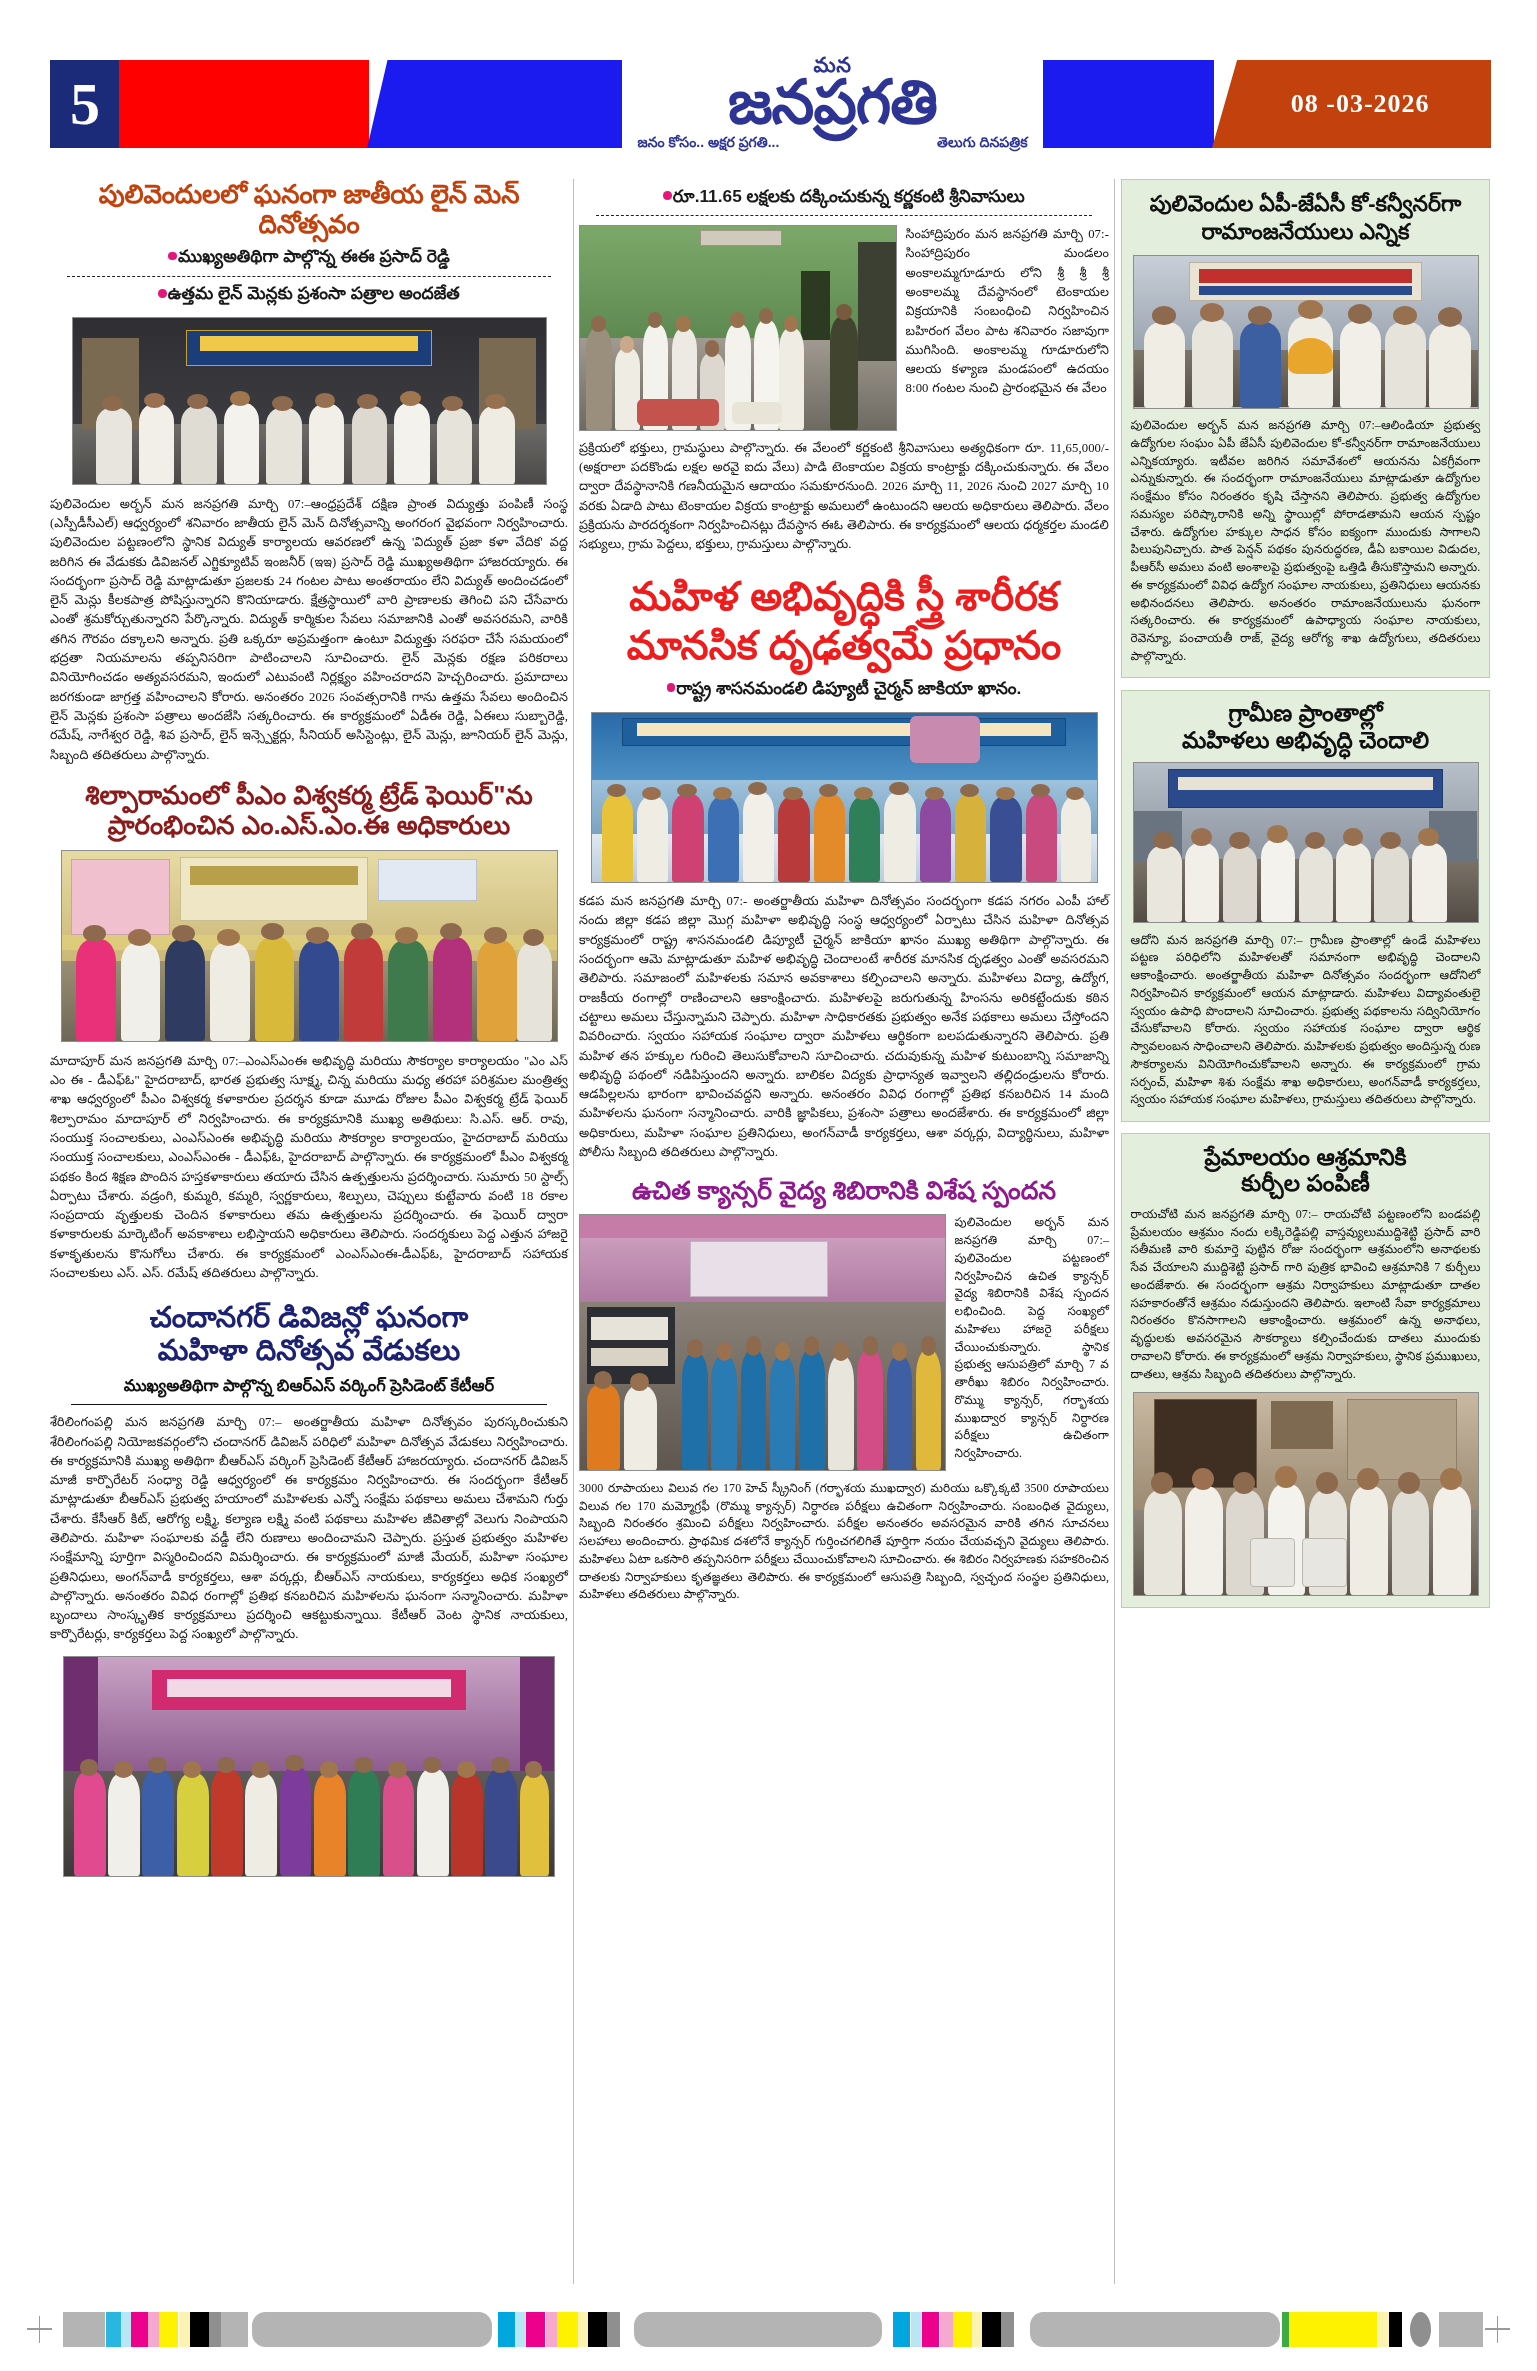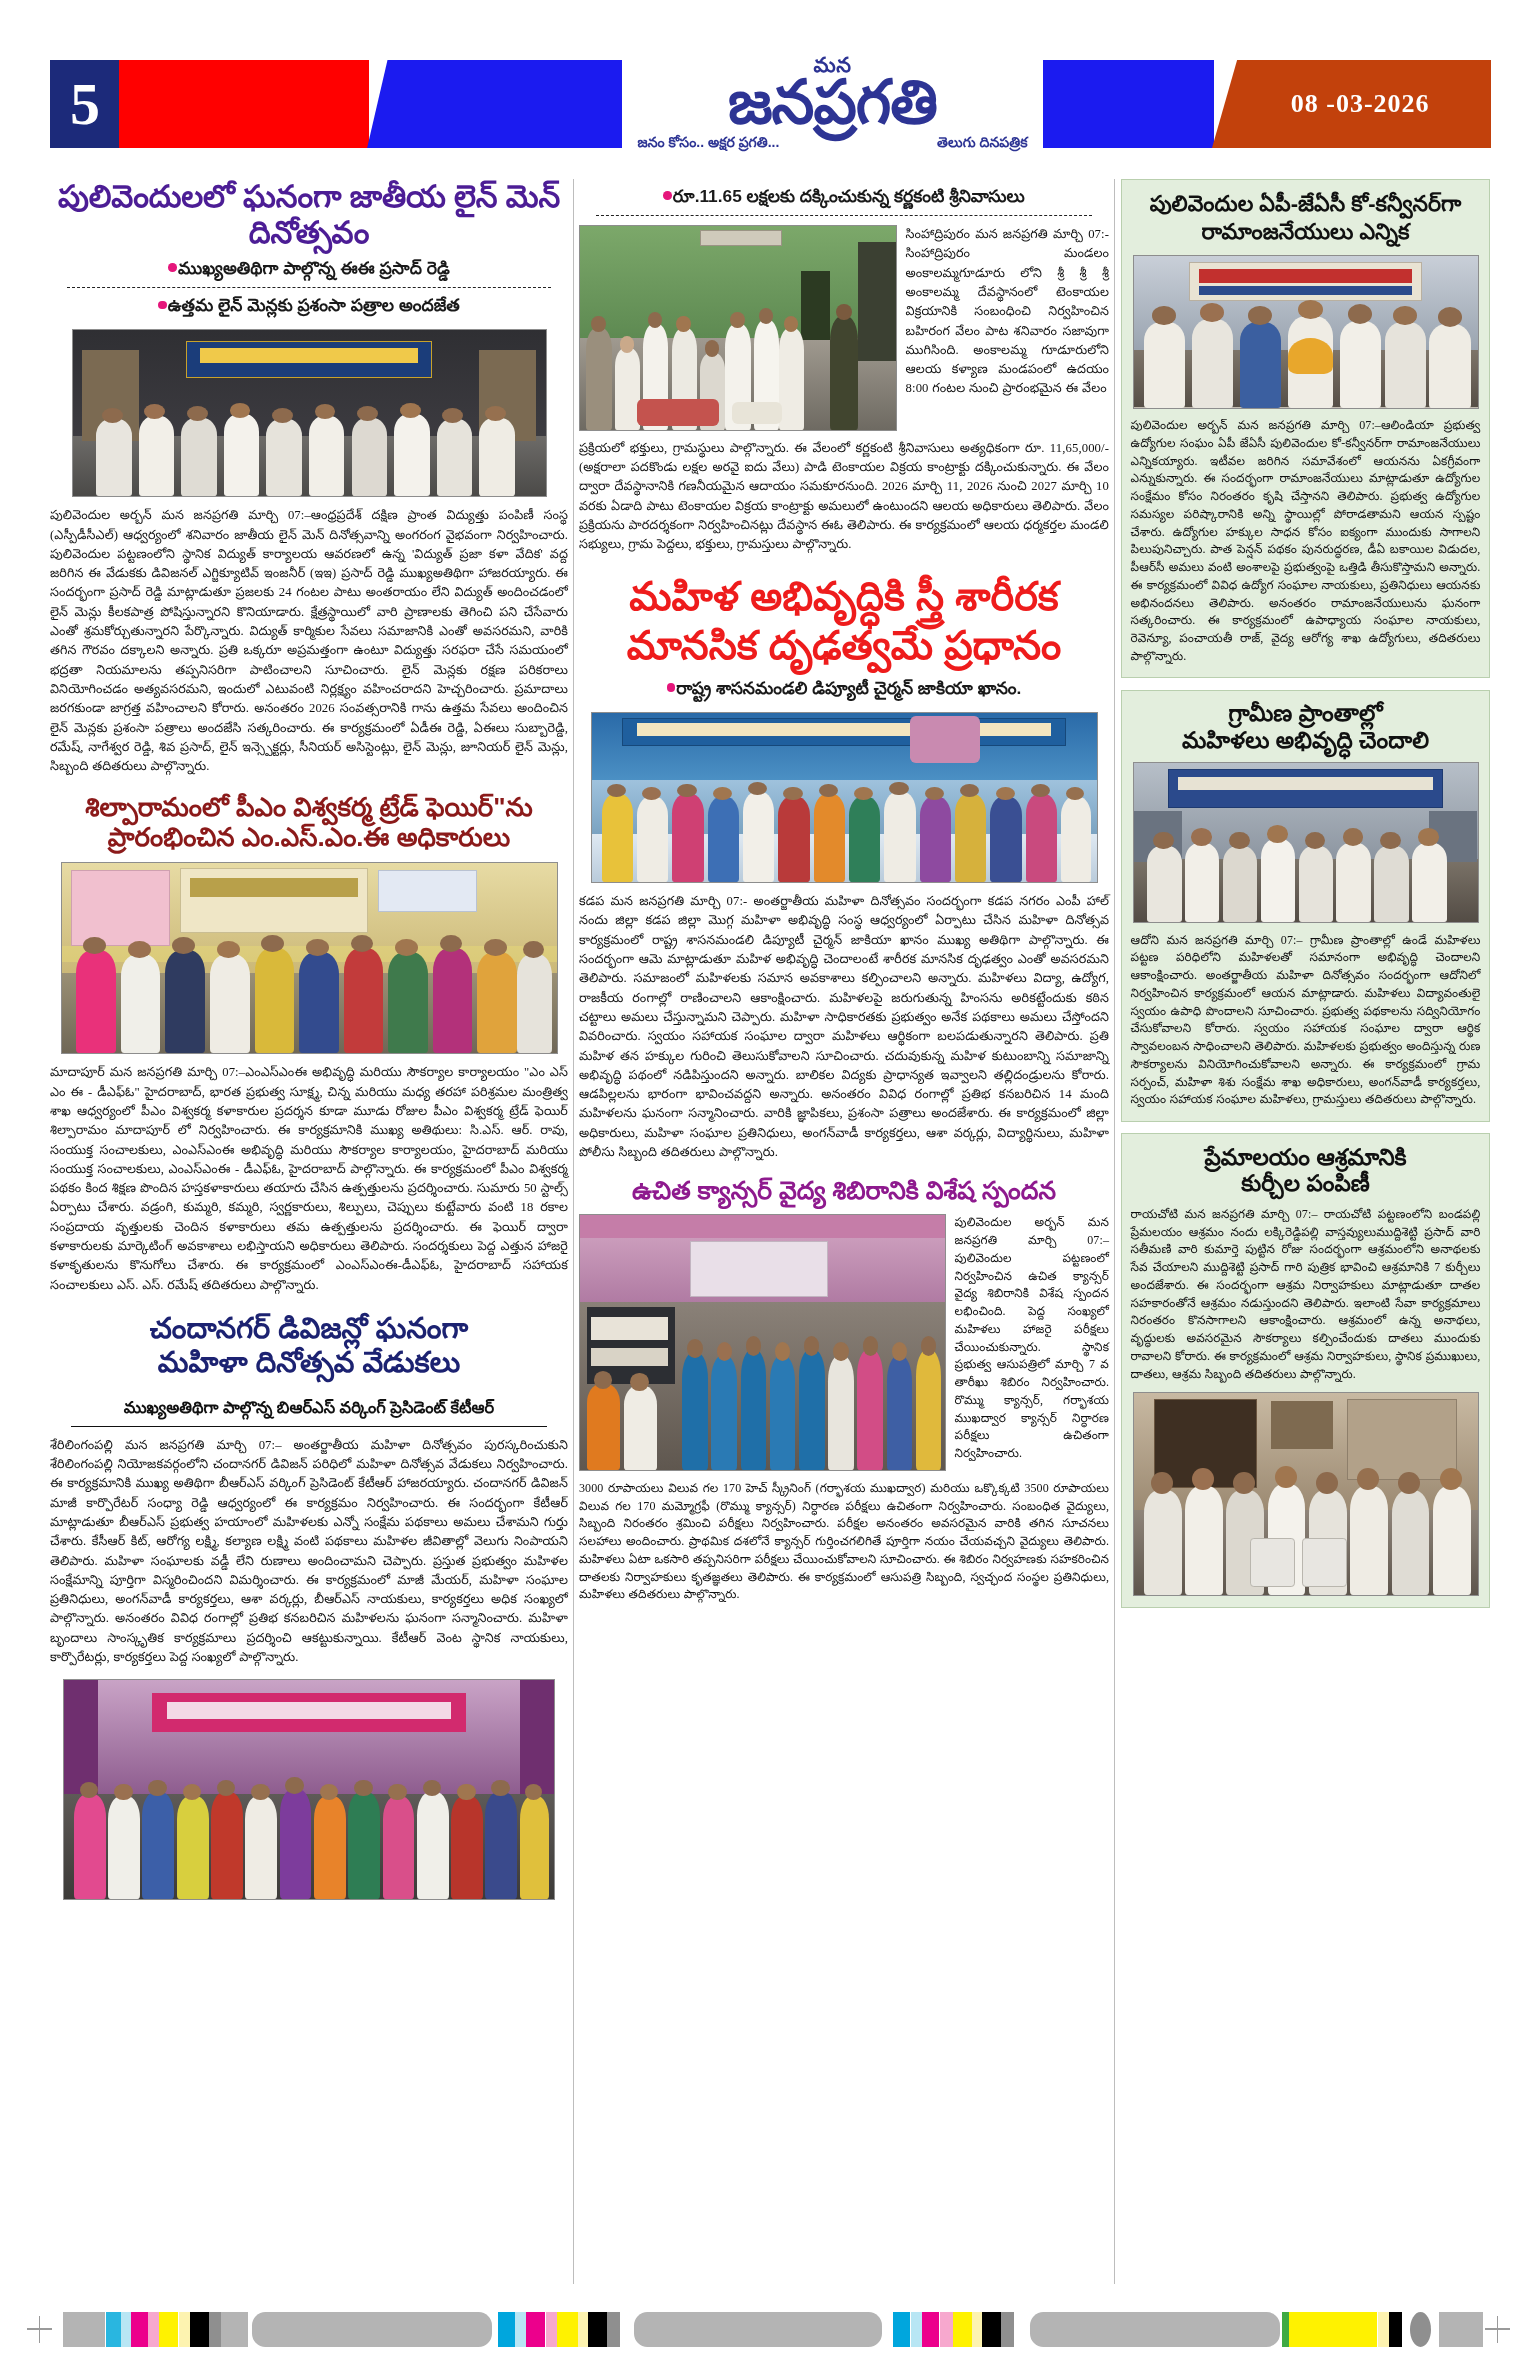--- a/index.html
+++ b/index.html
@@ -99,21 +99,21 @@
   }
   .rule-v.a { left: 573px; }
   .rule-v.b { left: 1114px; }
 
   
   .hl {
     text-align: center;
     font-weight: bold;
     line-height: 1.16;
   }
-  .hl-pink   { color: #4c1d95; font-size: 31px; letter-spacing: -0.2px;}
+  .hl-pink   { color: #c2410c; font-size: 26px; letter-spacing: -0.2px;}
   .hl-orange { color: #ec6a1d; font-size: 24.5px; }
   .hl-maroon { color: #8b1a1a; font-size: 26px; }
   .hl-navy   { color: #1c2271; font-size: 29px; }
   .hl-red-big{ color: #ee1c1c; font-size: 40px; line-height: 1.22; }
   .hl-purple { color: #8e1a8e; font-size: 25px; }
   .hl-black  { color: #111111; font-size: 24px; }
 
   .sub-line {
     display: flex; align-items: baseline; justify-content: center;
     gap: 1px; margin-top: 6.7px;
@@ -293,21 +293,21 @@
         <div class="fig" style="left:92%;width:7%;height:52%;background:#e6e3db;"></div>
         <div class="head" style="left:93.2%;bottom:50%;width:4.2%;height:9%;background:#8d6a4d;"></div>
       </div>
 
       <div class="body-text" style="margin-top:9.6px;">మాదాపూర్ మన జనప్రగతి మార్చి 07:–ఎంఎస్ఎంఈ అభివృద్ధి మరియు సౌకర్యాల కార్యాలయం "ఎం ఎస్ ఎం ఈ - డీఎఫ్ఓ" హైదరాబాద్, భారత ప్రభుత్వ సూక్ష్మ, చిన్న మరియు మధ్య తరహా పరిశ్రమల మంత్రిత్వ శాఖ ఆధ్వర్యంలో పీఎం విశ్వకర్మ కళాకారుల ప్రదర్శన కూడా మూడు రోజుల పీఎం విశ్వకర్మ ట్రేడ్ ఫెయిర్ శిల్పారామం మాదాపూర్ లో నిర్వహించారు. ఈ కార్యక్రమానికి ముఖ్య అతిథులు: సి.ఎస్. ఆర్. రావు, సంయుక్త సంచాలకులు, ఎంఎస్ఎంఈ అభివృద్ధి మరియు సౌకర్యాల కార్యాలయం, హైదరాబాద్ మరియు సంయుక్త సంచాలకులు, ఎంఎస్ఎంఈ - డీఎఫ్ఓ, హైదరాబాద్ పాల్గొన్నారు. ఈ కార్యక్రమంలో పీఎం విశ్వకర్మ పథకం కింద శిక్షణ పొందిన హస్తకళాకారులు తయారు చేసిన ఉత్పత్తులను ప్రదర్శించారు. సుమారు 50 స్టాల్స్ ఏర్పాటు చేశారు. వడ్రంగి, కుమ్మరి, కమ్మరి, స్వర్ణకారులు, శిల్పులు, చెప్పులు కుట్టేవారు వంటి 18 రకాల సంప్రదాయ వృత్తులకు చెందిన కళాకారులు తమ ఉత్పత్తులను ప్రదర్శించారు. ఈ ఫెయిర్ ద్వారా కళాకారులకు మార్కెటింగ్ అవకాశాలు లభిస్తాయని అధికారులు తెలిపారు. సందర్శకులు పెద్ద ఎత్తున హాజరై కళాకృతులను కొనుగోలు చేశారు. ఈ కార్యక్రమంలో ఎంఎస్ఎంఈ-డీఎఫ్ఓ, హైదరాబాద్ సహాయక సంచాలకులు ఎస్. ఎస్. రమేష్ తదితరులు పాల్గొన్నారు.</div>
     </div>
 
     <div style="margin-top:17.3px;">
       <div class="hl hl-navy">చందానగర్ డివిజన్లో ఘనంగా</div>
       <div class="hl hl-navy">మహిళా దినోత్సవ వేడుకలు</div>
-      <div style="text-align:center;font-size:16.3px;font-weight:bold;color:#111;margin-top:19px;">ముఖ్యఅతిథిగా పాల్గొన్న బిఆర్ఎస్ వర్కింగ్ ప్రెసిడెంట్ కేటీఆర్</div>
+      <div style="text-align:center;font-size:16.3px;font-weight:bold;color:#111;margin-top:8px;">ముఖ్యఅతిథిగా పాల్గొన్న బిఆర్ఎస్ వర్కింగ్ ప్రెసిడెంట్ కేటీఆర్</div>
       <div class="solid-rule"></div>
 
       <div class="body-text" style="margin-top:8.6px;">శేరిలింగంపల్లి మన జనప్రగతి మార్చి 07:– అంతర్జాతీయ మహిళా దినోత్సవం పురస్కరించుకుని శేరిలింగంపల్లి నియోజకవర్గంలోని చందానగర్ డివిజన్ పరిధిలో మహిళా దినోత్సవ వేడుకలు నిర్వహించారు. ఈ కార్యక్రమానికి ముఖ్య అతిథిగా బీఆర్ఎస్ వర్కింగ్ ప్రెసిడెంట్ కేటీఆర్ హాజరయ్యారు. చందానగర్ డివిజన్ మాజీ కార్పొరేటర్ సంధ్యా రెడ్డి ఆధ్వర్యంలో ఈ కార్యక్రమం నిర్వహించారు. ఈ సందర్భంగా కేటీఆర్ మాట్లాడుతూ బీఆర్ఎస్ ప్రభుత్వ హయాంలో మహిళలకు ఎన్నో సంక్షేమ పథకాలు అమలు చేశామని గుర్తు చేశారు. కేసీఆర్ కిట్, ఆరోగ్య లక్ష్మి, కల్యాణ లక్ష్మి వంటి పథకాలు మహిళల జీవితాల్లో వెలుగు నింపాయని తెలిపారు. మహిళా సంఘాలకు వడ్డీ లేని రుణాలు అందించామని చెప్పారు. ప్రస్తుత ప్రభుత్వం మహిళల సంక్షేమాన్ని పూర్తిగా విస్మరించిందని విమర్శించారు. ఈ కార్యక్రమంలో మాజీ మేయర్, మహిళా సంఘాల ప్రతినిధులు, అంగన్‌వాడీ కార్యకర్తలు, ఆశా వర్కర్లు, బీఆర్ఎస్ నాయకులు, కార్యకర్తలు అధిక సంఖ్యలో పాల్గొన్నారు. అనంతరం వివిధ రంగాల్లో ప్రతిభ కనబరిచిన మహిళలను ఘనంగా సన్మానించారు. మహిళా బృందాలు సాంస్కృతిక కార్యక్రమాలు ప్రదర్శించి ఆకట్టుకున్నాయి. కేటీఆర్ వెంట స్థానిక నాయకులు, కార్పొరేటర్లు, కార్యకర్తలు పెద్ద సంఖ్యలో పాల్గొన్నారు.</div>
 
       <div class="photo" style="width:492px;height:221px;margin:11.5px auto 0 auto;background:#b9b2ad;">
         <div class="sc" style="left:0;top:0;width:100%;height:52%;background:linear-gradient(#c9a3c6,#8e5d8f);"></div>
         <div class="sc" style="left:0;top:52%;width:100%;height:48%;background:linear-gradient(#5e5a57,#3c3a38);"></div>
         <div class="sc" style="left:18%;top:6%;width:64%;height:18%;background:#d22a6e;"></div>
         <div class="sc" style="left:21%;top:10%;width:58%;height:8%;background:#f3d9e6;"></div>
         <div class="sc" style="left:0;top:0;width:7%;height:52%;background:#6f2f6f;"></div>

